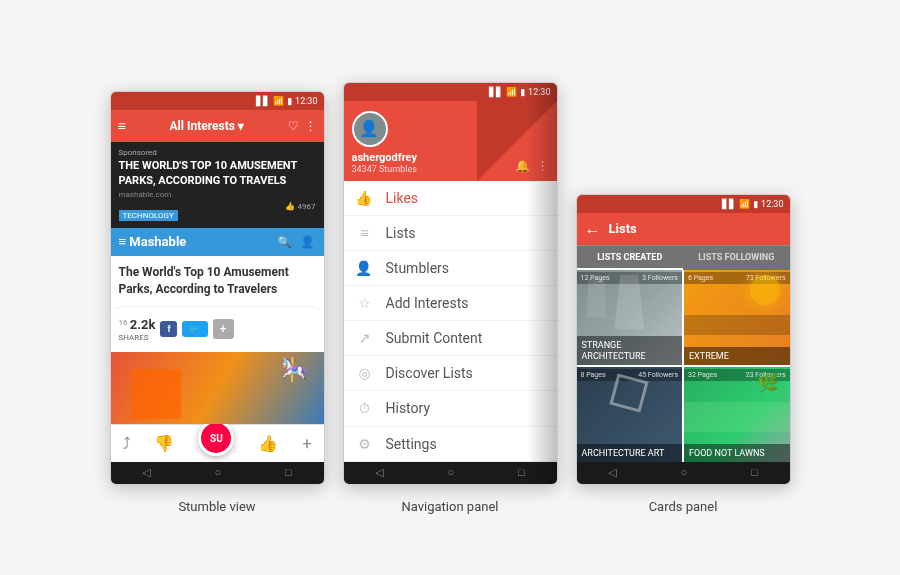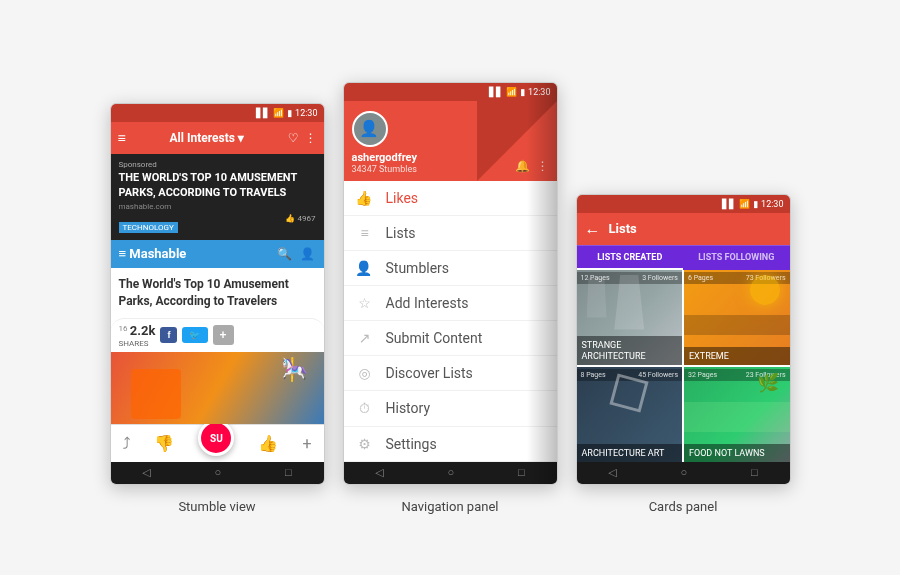--- a/index.html
+++ b/index.html
@@ -122,21 +122,21 @@
     .article-content {
       padding: 8px;
       font-size: 12px;
       color: #333;
       font-weight: bold;
       line-height: 1.4;
     }
     .share-bar {
       display: flex;
       align-items: center;
-      padding: 4px 8px;
+      padding: 10px 8px;
       gap: 5px;
       border-top: 1px solid #eee;
       border-radius: 13px;
     }
     .share-count {
       font-size: 9px;
       color: #666;
     }
     .share-count .number { font-weight: bold; font-size: 13px; color: #333; }
     .share-btn {
@@ -256,21 +256,21 @@
       display: flex;
       align-items: center;
       padding: 5px 8px;
       gap: 8px;
       height: 32px;
     }
     .cards-top-bar .back { color: #fff; font-size: 16px; }
     .cards-top-bar .title { color: #fff; font-size: 13px; font-weight: bold; flex: 1; }
     .cards-tabs {
       display: flex;
-      background: #6d28d9;
+      background: #737373;
       border-top: 1px solid rgba(255,255,255,0.2);
       align-items: flex-end;
     }
     .cards-tab {
       flex: 1;
       text-align: center;
       padding: 6px 4px;
       font-size: 9px;
       font-weight: bold;
       color: rgba(255,255,255,0.7);

